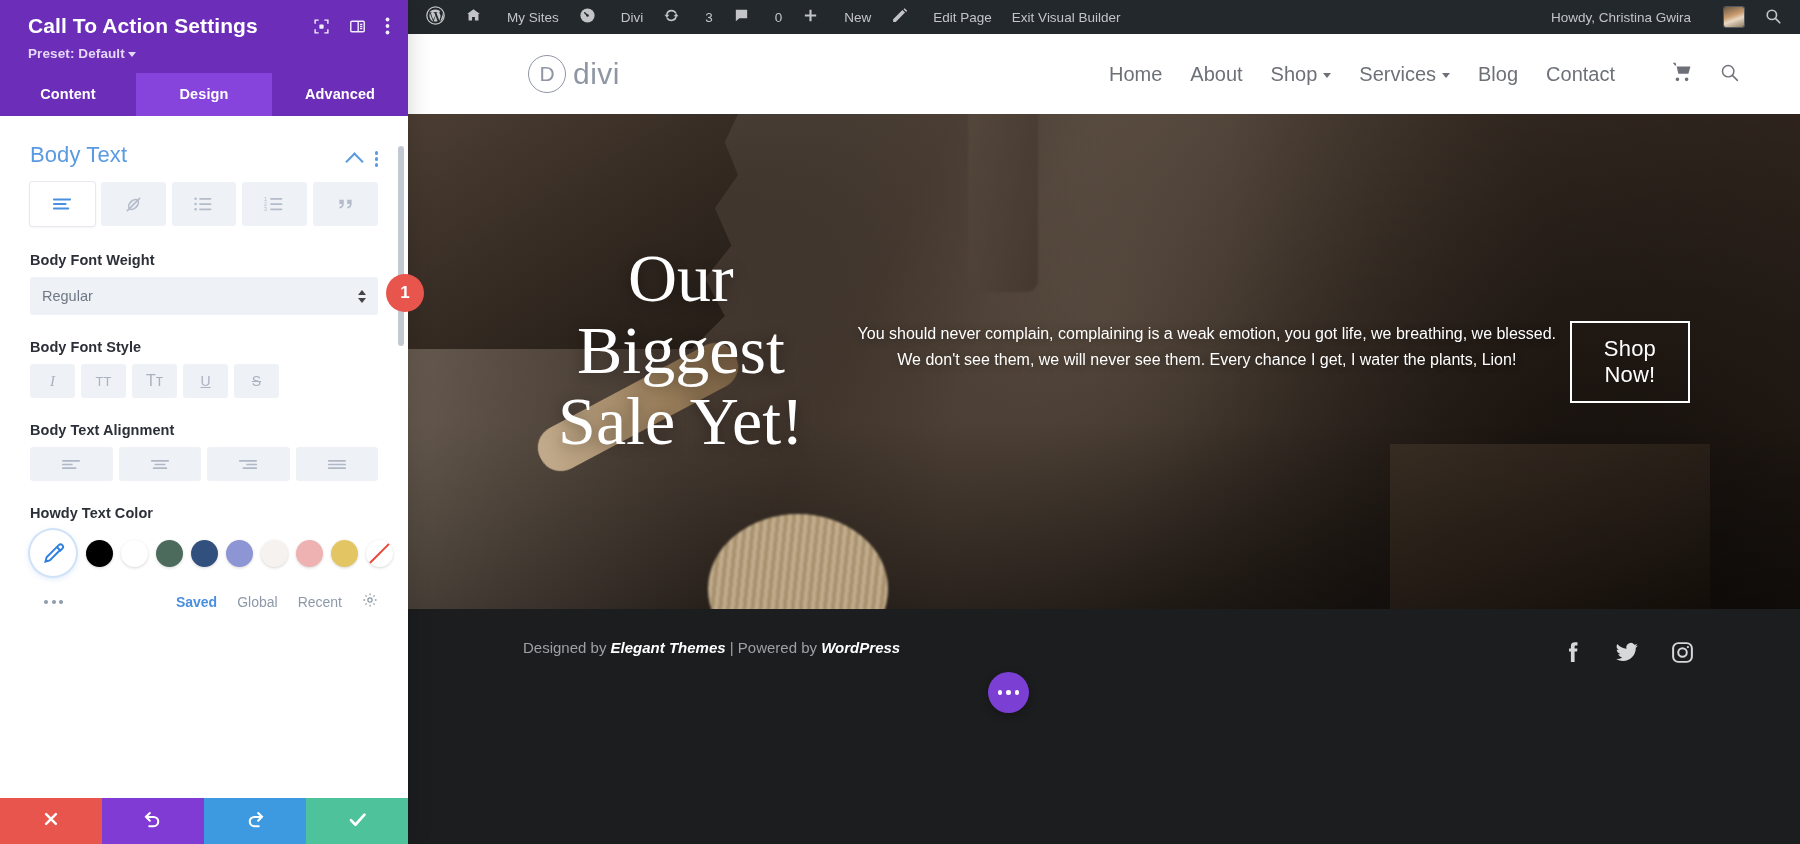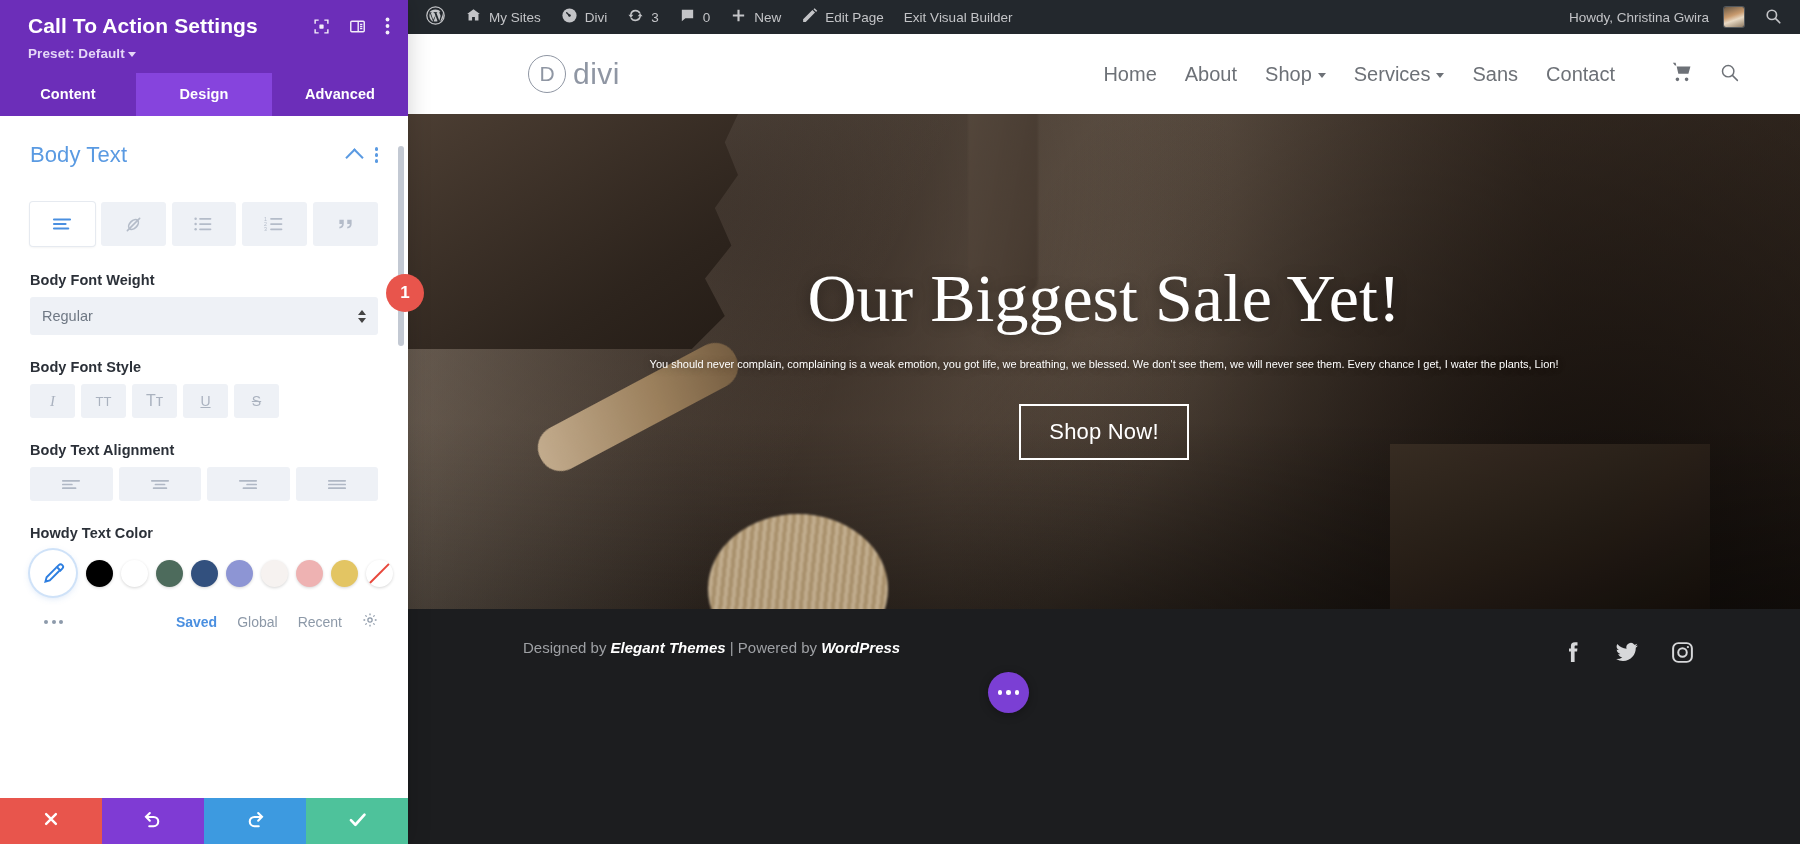--- a/index.html
+++ b/index.html
@@ -49,21 +49,21 @@
   }
   .panel-tab.active { background: #8644dd; }
 
   .panel-body {
     flex: 1; overflow: hidden; position: relative;
     padding: 0 0 0 0; background: #fff;
   }
   .panel-scroll { padding: 26px 30px 10px 30px; }
 
   .section-head {
-    display: flex; align-items: center; margin-bottom: 34px;
+    display: flex; align-items: flex-end; margin-bottom: 14px;
   }
   .section-title {
     color: #5a9ae2; font-size: 22px; font-weight: 400; flex: 1;
     letter-spacing: .1px;
   }
   .section-head-icons { display: flex; align-items: center; gap: 14px; }
   .chev-up {
     width: 13px; height: 13px; border-left: 2px solid #5a9ae2;
     border-top: 2px solid #5a9ae2; transform: rotate(45deg);
     margin-top: 5px; cursor: pointer;
@@ -162,21 +162,21 @@
   }
 
   
   #site { position: absolute; left: 408px; top: 0; width: 1392px; height: 844px; background: #fff; }
 
   .wp-adminbar {
     height: 34px; background: #23282d; display: flex; align-items: center;
     color: #c3c4c7; font-size: 13.5px; padding: 0 0 0 8px;
   }
   .ab-item {
-    display: flex; align-items: center; gap: 7px; height: 34px;
+    display: flex; align-items: center; gap: 25px; height: 34px;
     padding: 16px 10px; cursor: pointer; color: #c3c4c7; white-space: nowrap;
   }
   .ab-right { margin-left: auto; display: flex; align-items: center; padding-right: 8px; }
   .avatar-box {
     width: 20px; height: 20px; margin-left: 8px; border-radius: 2px;
     background: linear-gradient(160deg,#6a5945 0%,#c89a6e 42%,#e8d9c4 62%,#8e7a62 100%);
     box-shadow: 0 0 0 1px #54585c;
   }
 
   .site-header {
@@ -238,30 +238,30 @@
     background: repeating-linear-gradient(96deg,#e2cba6 0 4px,#c4a87e 4px 8px);
     opacity: .82; filter: blur(.8px);
   }
   .darkcard {
     right: 90px; top: 330px; width: 320px; height: 180px;
     background: linear-gradient(160deg,#3a2e24 0%,#120d09 100%); opacity: .9;
     filter: blur(.6px);
   }
   .hero-inner {
     position: relative; z-index: 3; height: 100%;
-    display: flex; flex-direction: column; align-items: center; justify-content: center;
+    display: flex; flex-direction: row; align-items: center; justify-content: center;
     padding: 0 110px; text-align: center;
   }
   .hero-title {
     color: #fff; font-family: "Liberation Serif", serif; font-size: 68px;
     font-weight: 400; line-height: 1.05; margin-bottom: 22px;
     text-shadow: 0 2px 14px rgba(0,0,0,.35);
   }
   .hero-sub {
-    color: #fff; font-size: 11px; line-height: 1.62; max-width: 910px;
+    color: #fff; font-size: 16px; line-height: 1.62; max-width: 910px;
     margin-bottom: 30px; text-shadow: 0 1px 8px rgba(0,0,0,.35);
   }
   .hero-btn {
     display: inline-block; border: 2px solid #fff; color: #fff;
     font-size: 22px; padding: 13px 28px; cursor: pointer; letter-spacing: .2px;
     background: transparent;
   }
 
   .site-footer {
     height: 235px; background: #1c1d1f; display: flex; align-items: flex-start;
@@ -380,21 +380,21 @@
           </span>
         <span class="nav-item">
             <span>Shop</span>
             <i class="nav-caret"></i>
           </span>
         <span class="nav-item">
             <span>Services</span>
             <i class="nav-caret"></i>
           </span>
         <span class="nav-item">
-            <span>Sans</span>
+            <span>Blog</span>
           </span>
         <span class="nav-item">
             <span>Contact</span>
           </span>
         <span class="nav-icons">
           <span>
             <svg width="22" height="22" viewBox="0 0 24 24" fill="#6d7177">
                 <path d="M7 18a2 2 0 1 0 0 4 2 2 0 0 0 0-4zm10 0a2 2 0 1 0 0 4 2 2 0 0 0 0-4zM6.2 6h15L19 14H8L6.2 6zM2 2h3l.8 3H4.3L2 2z"></path>
               </svg>
           </span>

